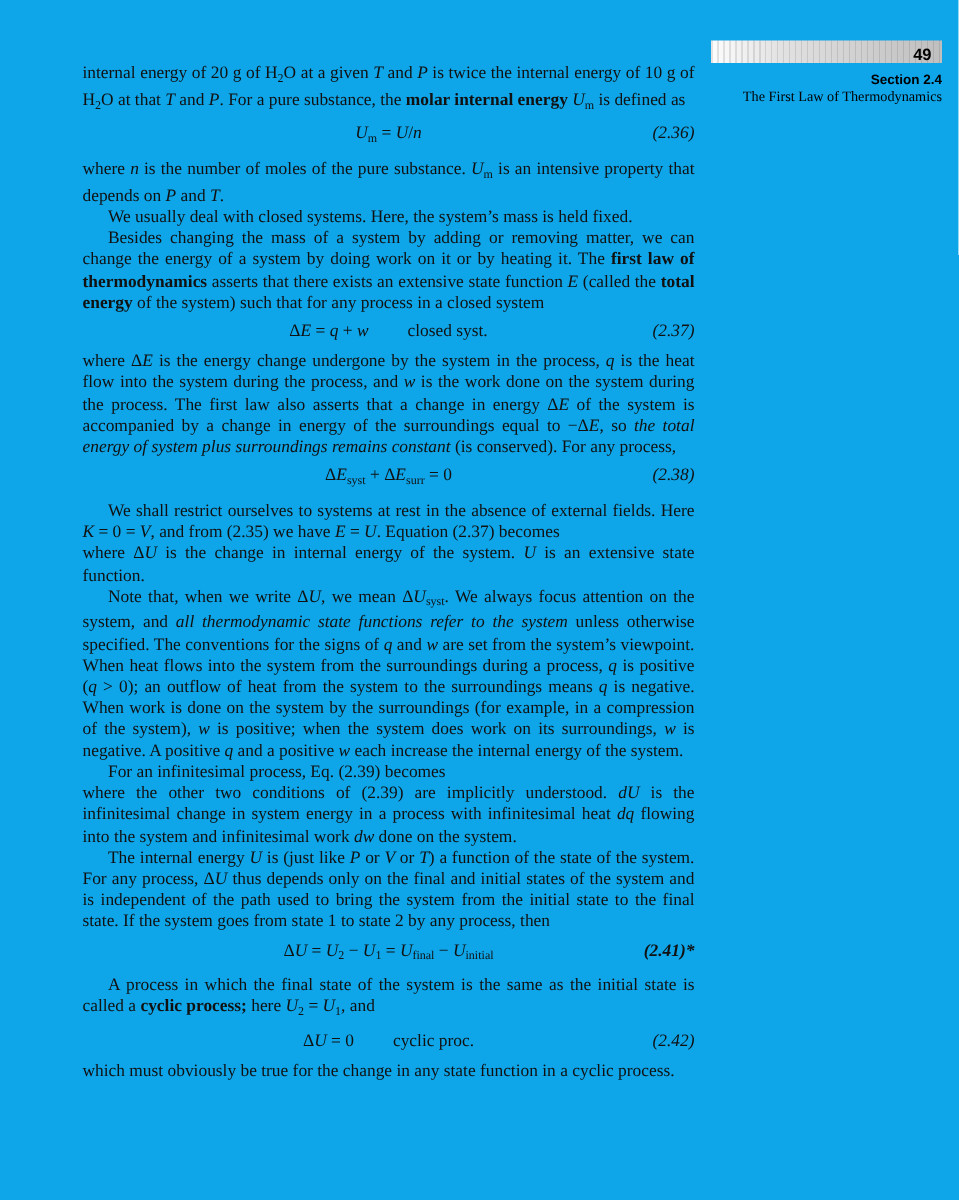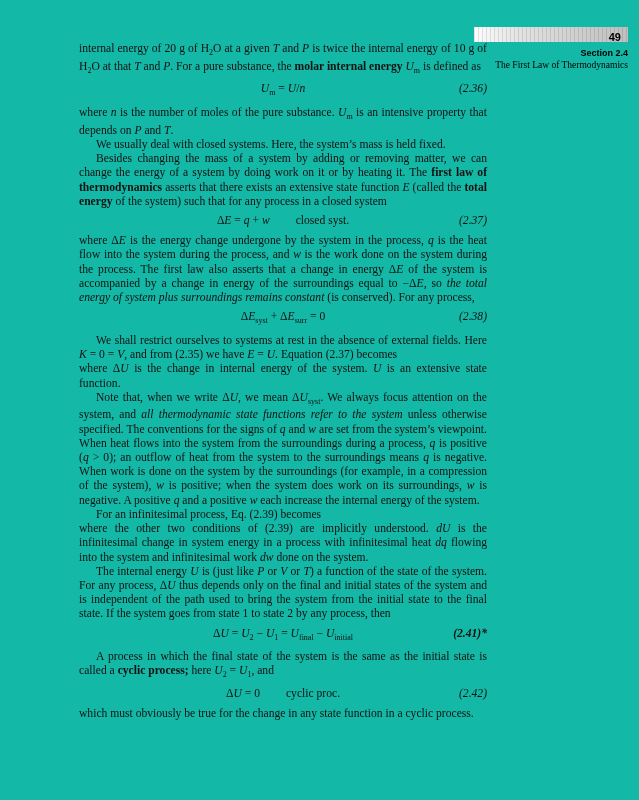--- a/index.html
+++ b/index.html
@@ -1,19 +1,19 @@
 <!DOCTYPE html>
 <html><head>
 <meta charset="utf-8">
 <style>
   html,body{margin:0;padding:0;background:#fff;}
   .page{
     position:relative;
     width:639px;height:800px;
-    background:#14b8a6;
+    background:#0ea5e9;
     overflow:hidden;
     font-family:"Liberation Serif", serif;
     color:#111;
   }
   
   .pagebar{
     position:absolute;
     top:27px;right:11px;
     width:154px;height:15px;
     background-image:
@@ -49,21 +49,20 @@
     margin-top:1px;
   }
   
   .body-col{
     position:absolute;
     left:55px;top:42px;
     width:408px;
     font-size:11.6px;
     line-height:14.2px;
     text-align:justify;
-    margin-left:24px;
   }
   .para{margin:0;}
   .para.indent{text-indent:17px;}
   .equation{
     position:relative;
     text-align:center;
     margin:5px 0 6px 0;
   }
   .eq-cond{margin-left:26px;}
   .eq-number{

